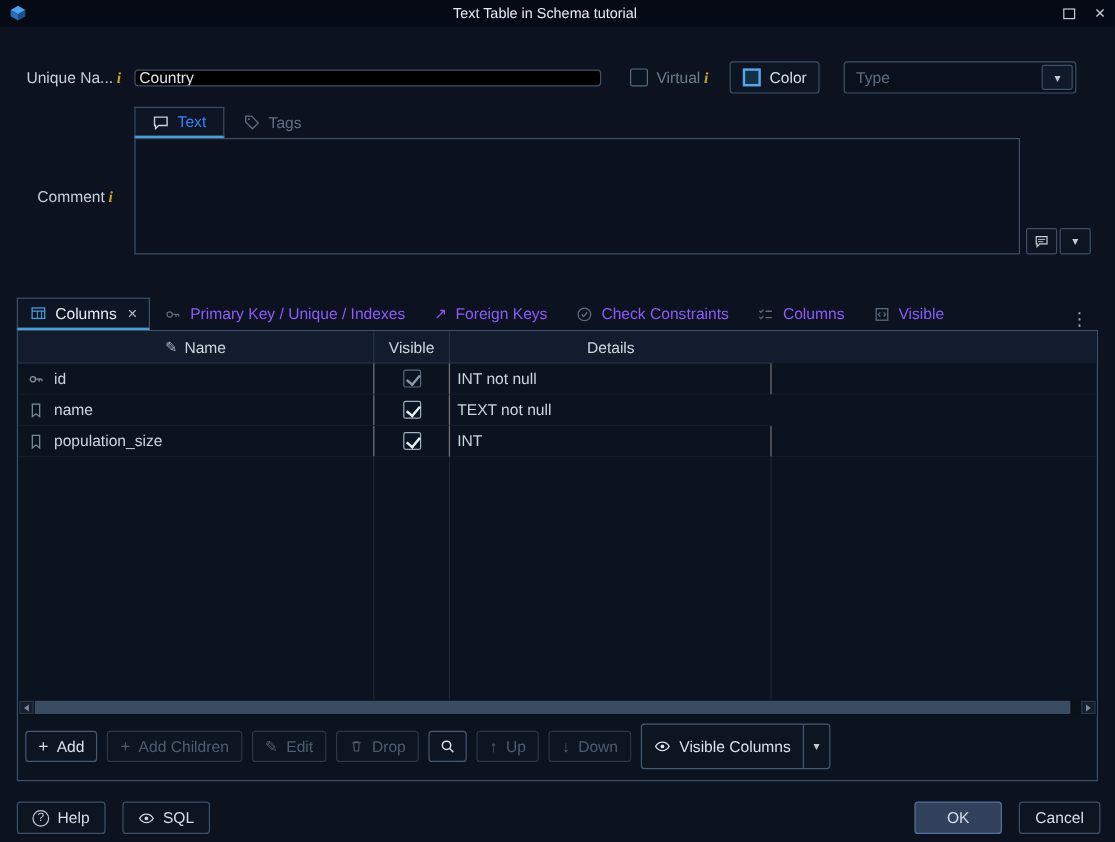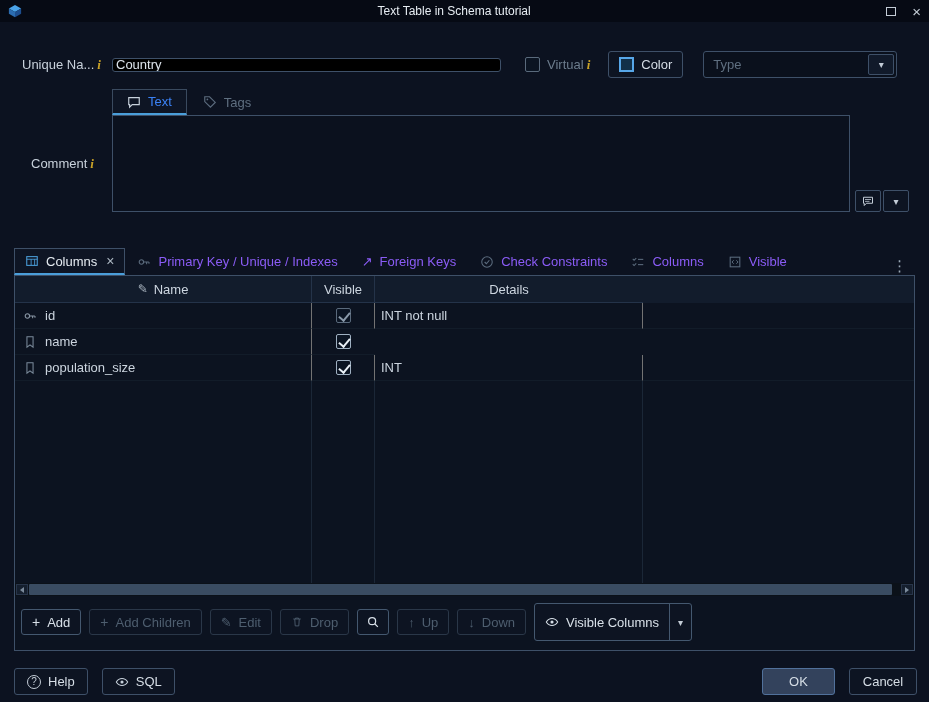--- a/index.html
+++ b/index.html
@@ -334,20 +334,23 @@
     <div class="grid-cols trow">
       <div class="cell c-name">
         <svg class="ic" viewBox="0 0 16 16">
           <path d="M4.5 2h7v12L8 11.2 4.5 14z" fill="none" stroke="#7a8a9a" stroke-width="1.2"></path>
         </svg>
         <span>name</span>
       </div>
       <div class="cell c-visible">
         <span class="cb bright checked"></span>
       </div>
+      <div class="cell c-details">
+        <span>TEXT not null</span>
+      </div>
     </div>
 
     <div class="grid-cols trow">
       <div class="cell c-name">
         <svg class="ic" viewBox="0 0 16 16">
           <path d="M4.5 2h7v12L8 11.2 4.5 14z" fill="none" stroke="#7a8a9a" stroke-width="1.2"></path>
         </svg>
         <span>population_size</span>
       </div>
       <div class="cell c-visible">

